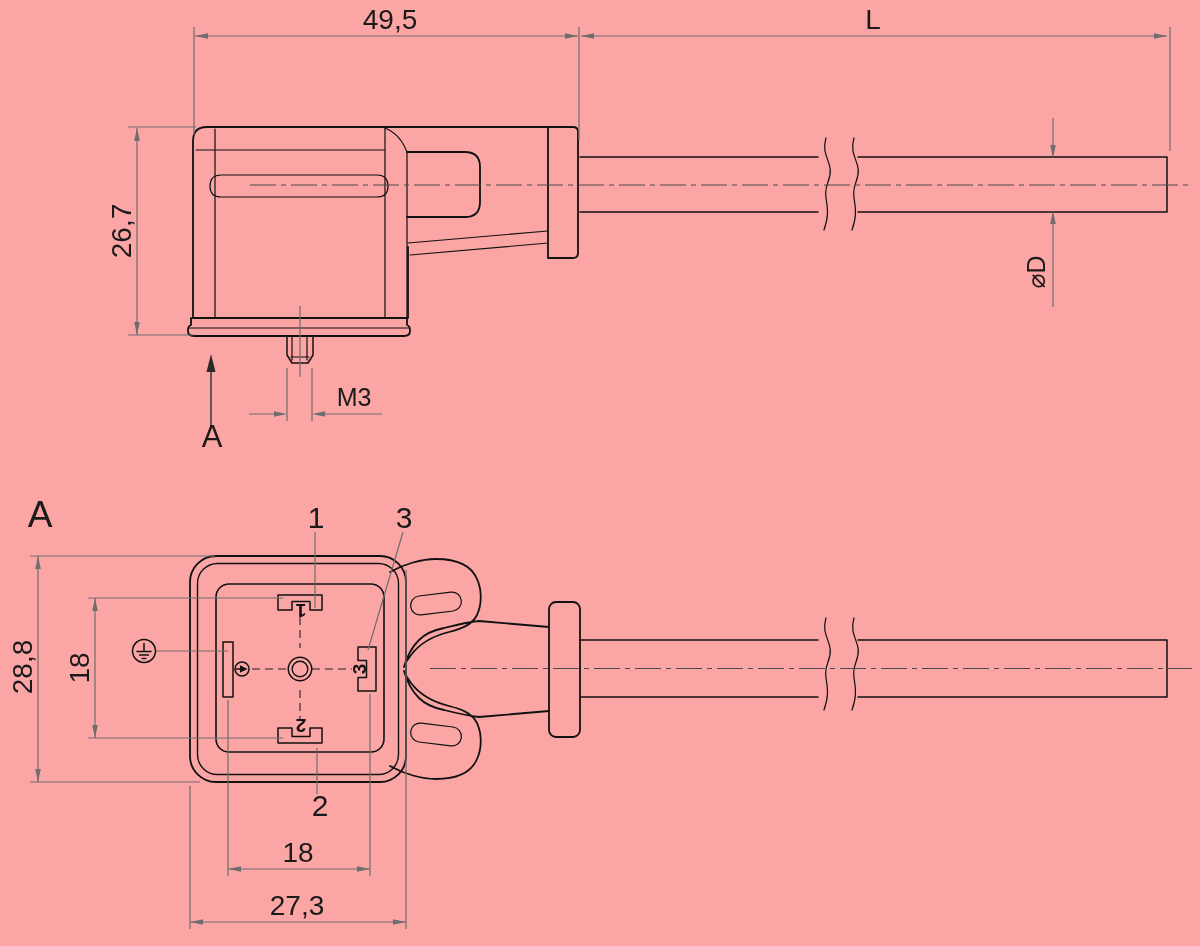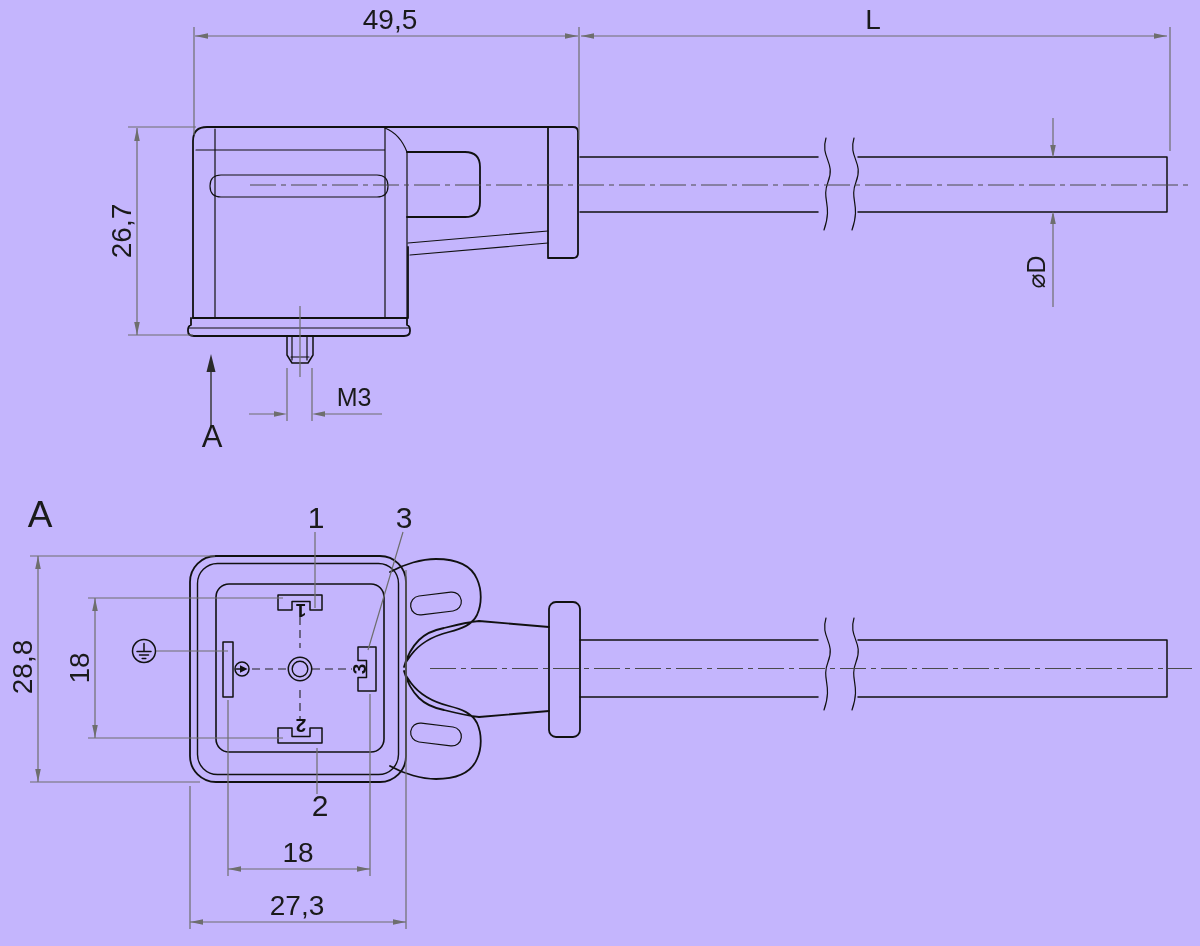--- a/index.html
+++ b/index.html
@@ -1,16 +1,16 @@
 <!DOCTYPE html>
 <html><head>
 <meta charset="utf-8">
 <style>
   html,body{margin:0;padding:0;background:#fff;}
-  .stage{position:relative;width:1200px;height:946px;background:#c4b5fd;overflow:hidden;}
+  .stage{position:relative;width:1200px;height:946px;background:#fca5a5;overflow:hidden;}
   svg{display:block;}
   .ol{stroke:#111;fill:none;stroke-width:1.8;stroke-linejoin:round;stroke-linecap:round;}
   .ml{stroke:#111;fill:none;stroke-width:1.5;stroke-linejoin:round;stroke-linecap:round;}
   .il{stroke:#111;fill:none;stroke-width:1.2;stroke-linejoin:round;stroke-linecap:round;}
   .dim{stroke:#6e6e6e;fill:none;stroke-width:1.2;stroke-linecap:butt;}
   .arr{fill:#6e6e6e;stroke:none;}
   .arrk{fill:#2a2a2a;stroke:none;}
   .cl{stroke:#4a4a4a;fill:none;stroke-width:1;stroke-dasharray:26 5 5 5;}
   .dash{stroke:#222;fill:none;stroke-width:1.1;stroke-dasharray:8 5;}
   text{fill:#1a1a1a;font-family:"Liberation Sans","DejaVu Sans",sans-serif;}

